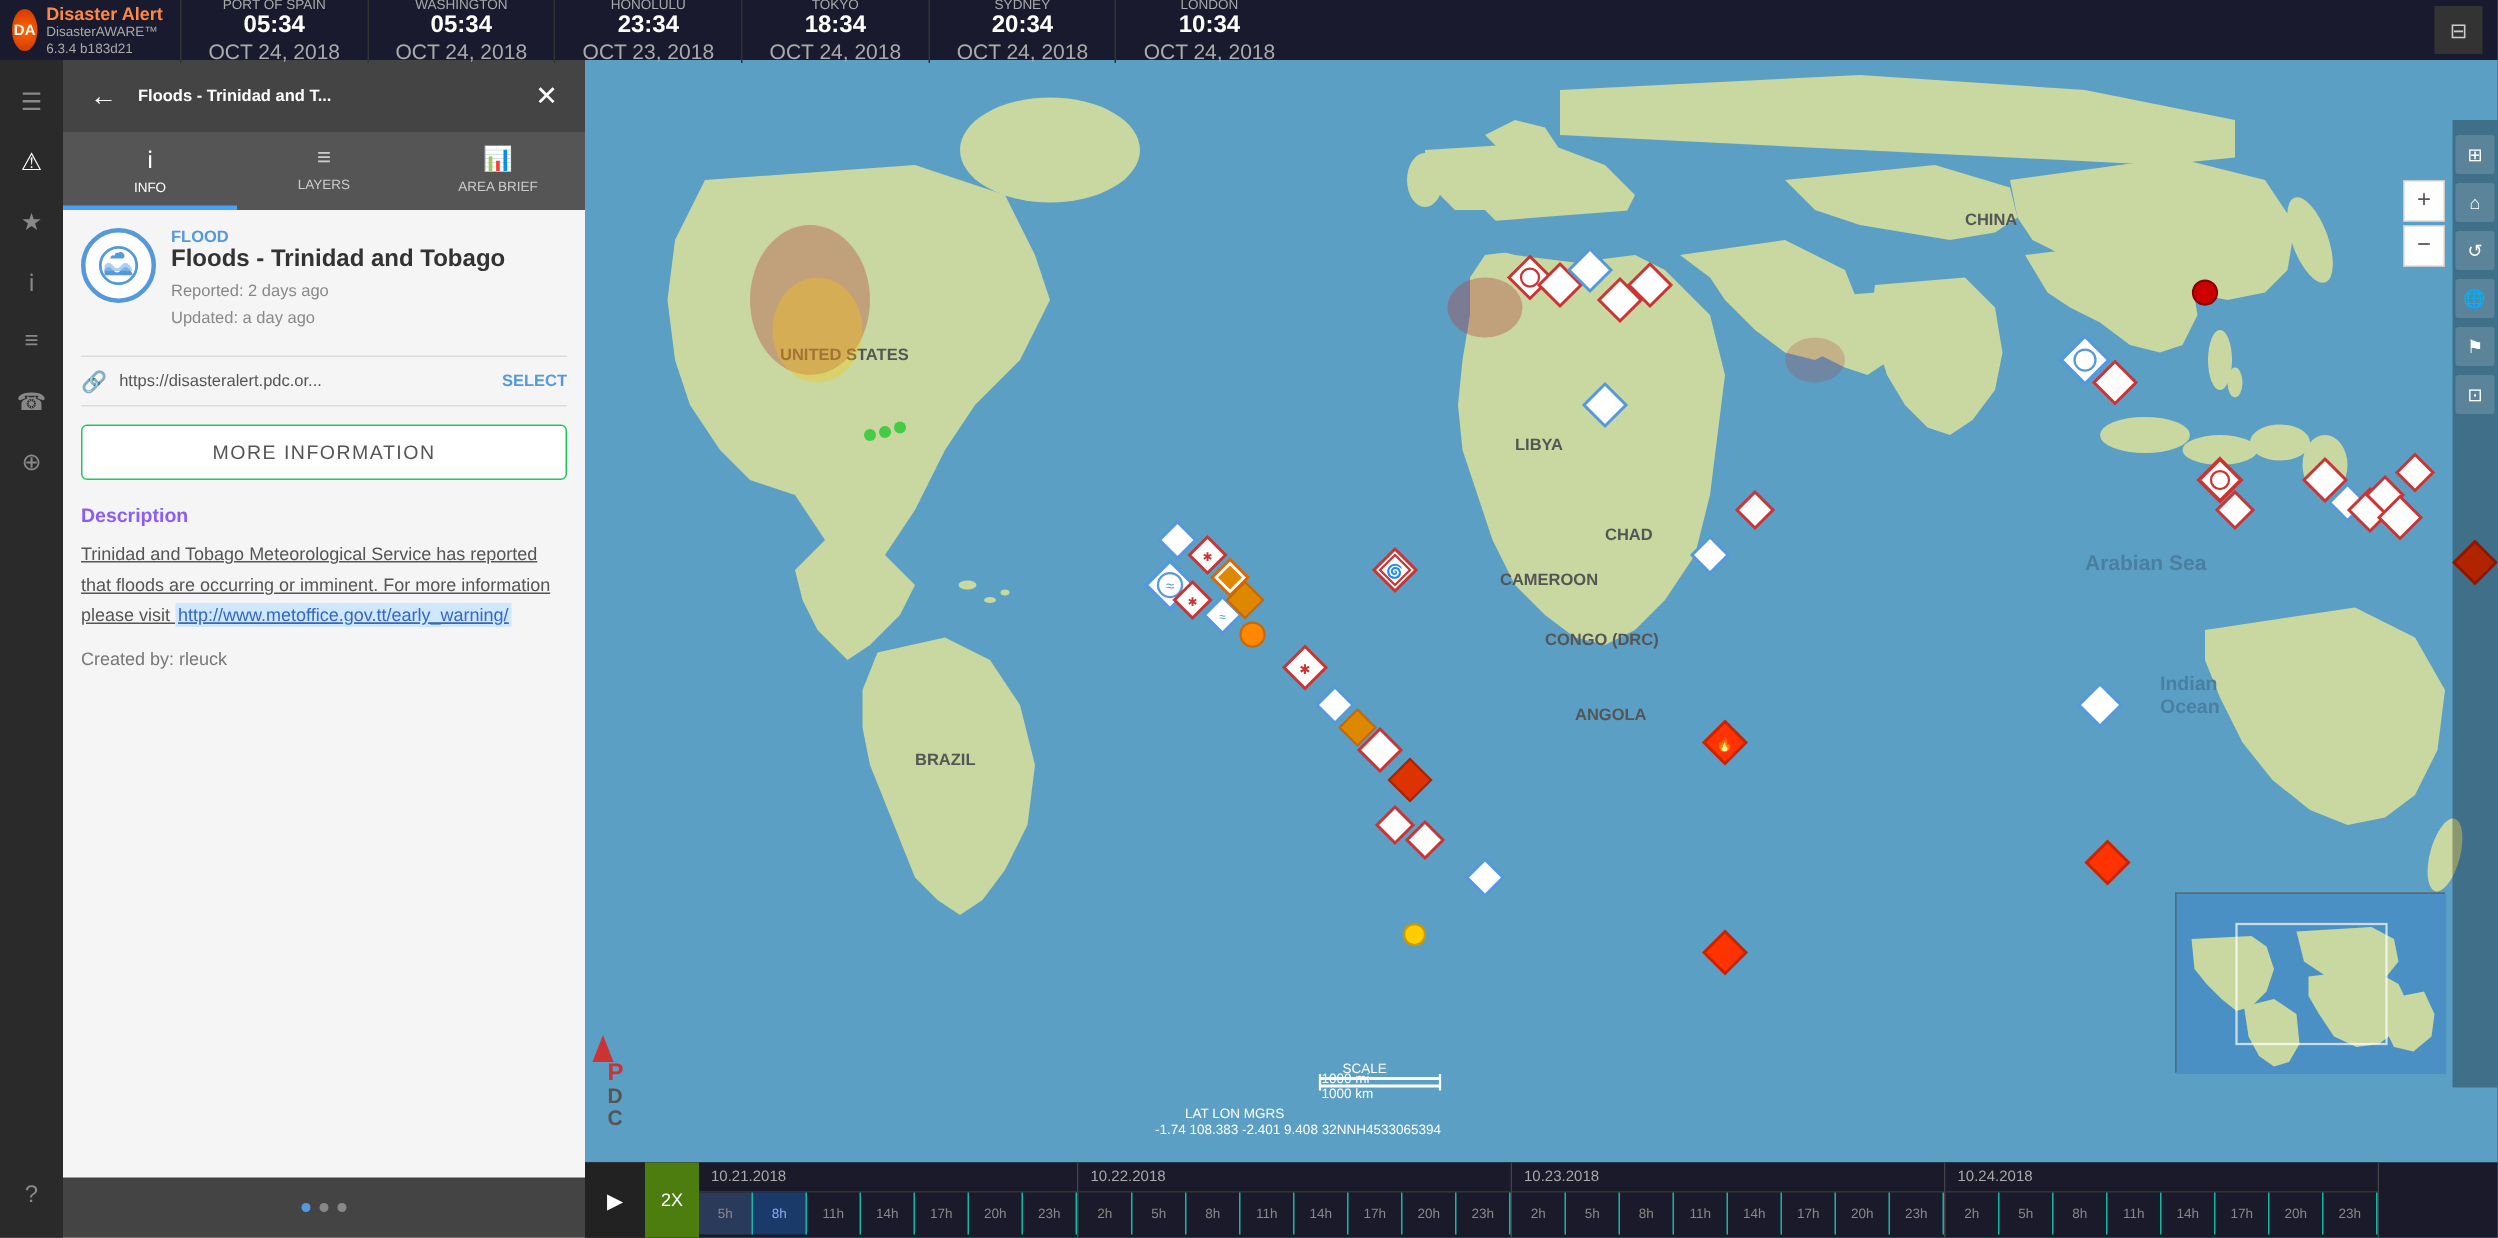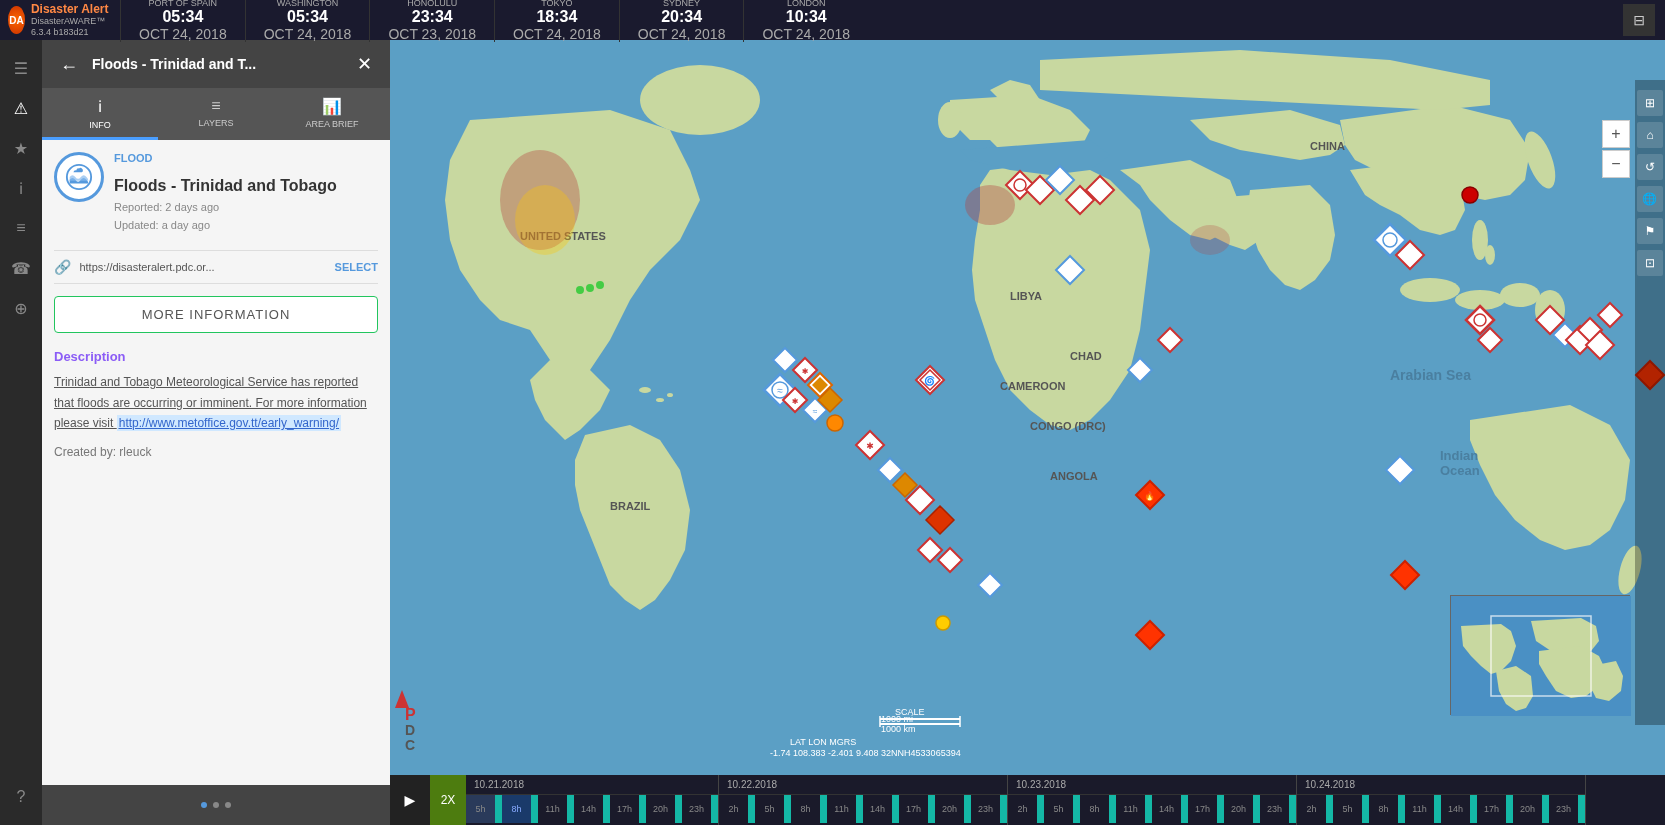--- a/index.html
+++ b/index.html
@@ -56,21 +56,21 @@
 
     
     #panel-header {
       background: #444; color: white; padding: 10px 12px; display: flex; align-items: center; gap: 8px;
       min-height: 48px;
     }
     #panel-back-btn {
       background: none; border: none; color: white; cursor: pointer; font-size: 18px; padding: 2px 6px;
     }
     #panel-title {
-      flex: 1; font-size: 14px; font-weight: bold; white-space: nowrap; overflow: hidden; text-overflow: ellipsis;
+      flex: 1; font-size: 11px; font-weight: bold; white-space: nowrap; overflow: hidden; text-overflow: ellipsis;
     }
     #panel-close-btn {
       background: none; border: none; color: white; cursor: pointer; font-size: 18px; padding: 2px 6px;
     }
 
     
     #panel-tabs {
       background: #555; display: flex; align-items: stretch; height: 52px;
     }
     .panel-tab {
@@ -84,21 +84,21 @@
     
     #panel-content { flex: 1; overflow-y: auto; padding: 12px; background: #f5f5f5; }
 
     
     #event-header { display: flex; align-items: flex-start; gap: 10px; margin-bottom: 16px; }
     #event-icon-circle {
       width: 50px; height: 50px; border-radius: 50%; background: white; border: 3px solid #5599dd;
       display: flex; align-items: center; justify-content: center; flex-shrink: 0;
     }
     #event-icon-circle svg { width: 28px; height: 28px; }
-    #event-info .event-category { font-size: 11px; color: #5599dd; text-transform: uppercase; font-weight: bold; margin-bottom: 13px; }
+    #event-info .event-category { font-size: 11px; color: #5599dd; text-transform: uppercase; font-weight: bold; margin-bottom: 0; }
     #event-info .event-name { font-size: 16px; font-weight: bold; color: #333; margin-bottom: 4px; }
     #event-info .event-meta { font-size: 11px; color: #888; line-height: 1.6; }
 
     
     #url-row {
       display: flex; align-items: center; gap: 8px; padding: 8px 0; border-top: 1px solid #ddd; border-bottom: 1px solid #ddd;
       margin-bottom: 12px;
     }
     #url-icon { color: #5599dd; font-size: 14px; }
     #url-text { flex: 1; font-size: 11px; color: #555; white-space: nowrap; overflow: hidden; text-overflow: ellipsis; }
@@ -163,21 +163,21 @@
       display: flex; flex-direction: column; position: relative;
       border-right: 1px solid #444;
     }
     .tl-date-label {
       font-size: 10px; color: #aaa; padding: 4px 8px; background: #1a1a2a; border-bottom: 1px solid #333;
       white-space: nowrap;
     }
     .tl-hours { display: flex; flex: 1; }
     .tl-hour {
       width: 36px; height: 28px; display: flex; align-items: center; justify-content: center;
-      font-size: 9px; color: #888; border-right: 7px solid #14b8a6; flex-shrink: 0;
+      font-size: 9px; color: #888; border-right: 1px solid #14b8a6; flex-shrink: 0;
       cursor: pointer;
     }
     .tl-hour.active-range { background: #2a3a5a; }
     .tl-hour.highlight { background: #1a3a6a; color: #88aaff; }
 
     
     #mini-map {
       position: absolute; bottom: 60px; right: 35px; width: 180px; height: 120px;
       background: #3a7ab0; border: 1px solid #666; z-index: 85;
     }

